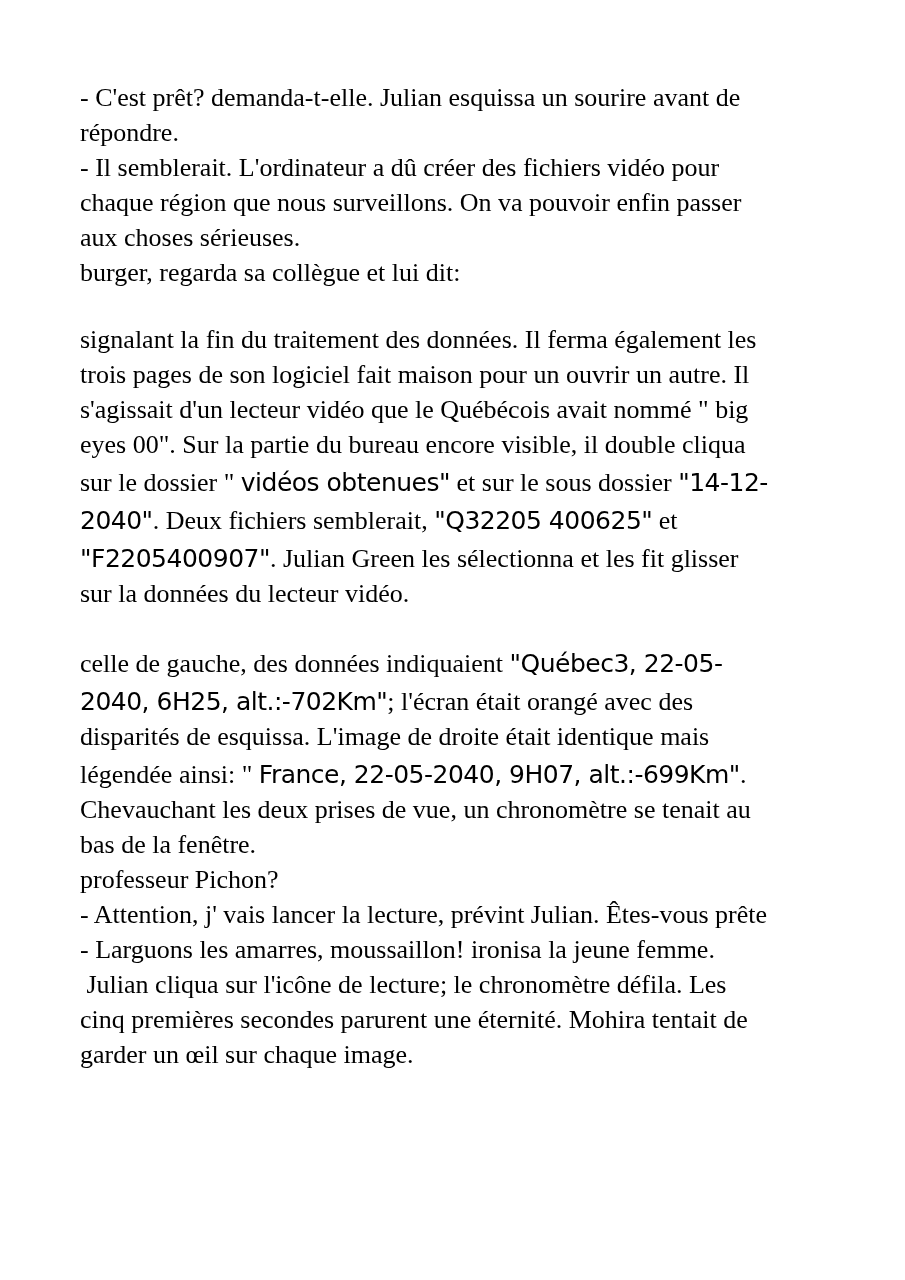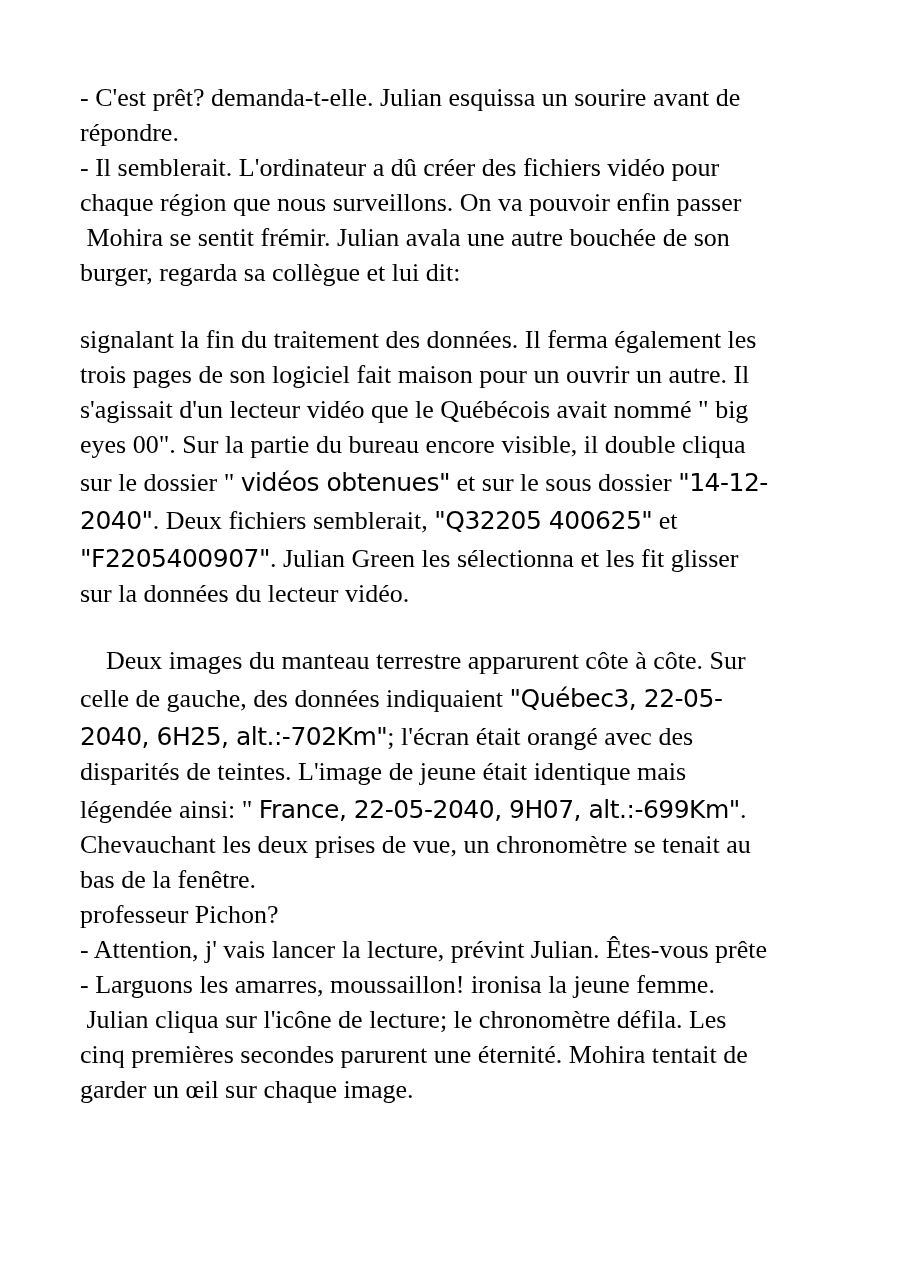--- a/index.html
+++ b/index.html
@@ -44,38 +44,37 @@
 </head>
 <body>
 
 <div class="page">
   <div class="text-block">
       <div class="paragraph">
         <div class="line"><span class="s">- C'est prêt? demanda-t-elle. Julian esquissa un sourire avant de</span></div>
         <div class="line"><span class="s">répondre.</span></div>
         <div class="line"><span class="s">- Il semblerait. L'ordinateur a dû créer des fichiers vidéo pour</span></div>
         <div class="line"><span class="s">chaque région que nous surveillons. On va pouvoir enfin passer</span></div>
-        <div class="line"><span class="s"> Mohira se sentit frémir. Julian avala une autre bouchée de son</span></div>
+        <div class="line"><span class="s">aux choses sérieuses.</span></div>
         <div class="line"><span class="s">burger, regarda sa collègue et lui dit:</span></div>
       </div>
       <div class="paragraph">
         <div class="line"><span class="s">signalant la fin du traitement des données. Il ferma également les</span></div>
         <div class="line"><span class="s">trois pages de son logiciel fait maison pour un ouvrir un autre. Il</span></div>
         <div class="line"><span class="s">s'agissait d'un lecteur vidéo que le Québécois avait nommé " big</span></div>
         <div class="line"><span class="s">eyes 00". Sur la partie du bureau encore visible, il double cliqua</span></div>
         <div class="line"><span class="s">sur le dossier " </span><span class="c">vidéos obtenues"</span><span class="s"> et sur le sous dossier </span><span class="c">"14-12-</span></div>
         <div class="line"><span class="c">2040"</span><span class="s">. Deux fichiers semblerait, </span><span class="c">"Q32205 400625"</span><span class="s"> et</span></div>
         <div class="line"><span class="c">"F2205400907"</span><span class="s">. Julian Green les sélectionna et les fit glisser</span></div>
         <div class="line"><span class="s">sur la données du lecteur vidéo.</span></div>
       </div>
       <div class="paragraph">
-        <div class="line"><span class="s">    Deux images du manteau terrestre apparurent côte à côte. Sur</span></div>
         <div class="line"><span class="s">celle de gauche, des données indiquaient </span><span class="c">"Québec3, 22-05-</span></div>
         <div class="line"><span class="c">2040, 6H25, alt.:-702Km"</span><span class="s">; l'écran était orangé avec des</span></div>
-        <div class="line"><span class="s">disparités de teintes. L'image de jeune était identique mais</span></div>
+        <div class="line"><span class="s">disparités de esquissa. L'image de droite était identique mais</span></div>
         <div class="line"><span class="s">légendée ainsi: " </span><span class="c">France, 22-05-2040, 9H07, alt.:-699Km"</span><span class="s">.</span></div>
         <div class="line"><span class="s">Chevauchant les deux prises de vue, un chronomètre se tenait au</span></div>
         <div class="line"><span class="s">bas de la fenêtre.</span></div>
         <div class="line"><span class="s">professeur Pichon?</span></div>
         <div class="line"><span class="s">- Attention, j' vais lancer la lecture, prévint Julian. Êtes-vous prête</span></div>
         <div class="line"><span class="s">- Larguons les amarres, moussaillon! ironisa la jeune femme.</span></div>
         <div class="line"><span class="s"> Julian cliqua sur l'icône de lecture; le chronomètre défila. Les</span></div>
         <div class="line"><span class="s">cinq premières secondes parurent une éternité. Mohira tentait de</span></div>
         <div class="line"><span class="s">garder un œil sur chaque image.</span></div>
       </div>

